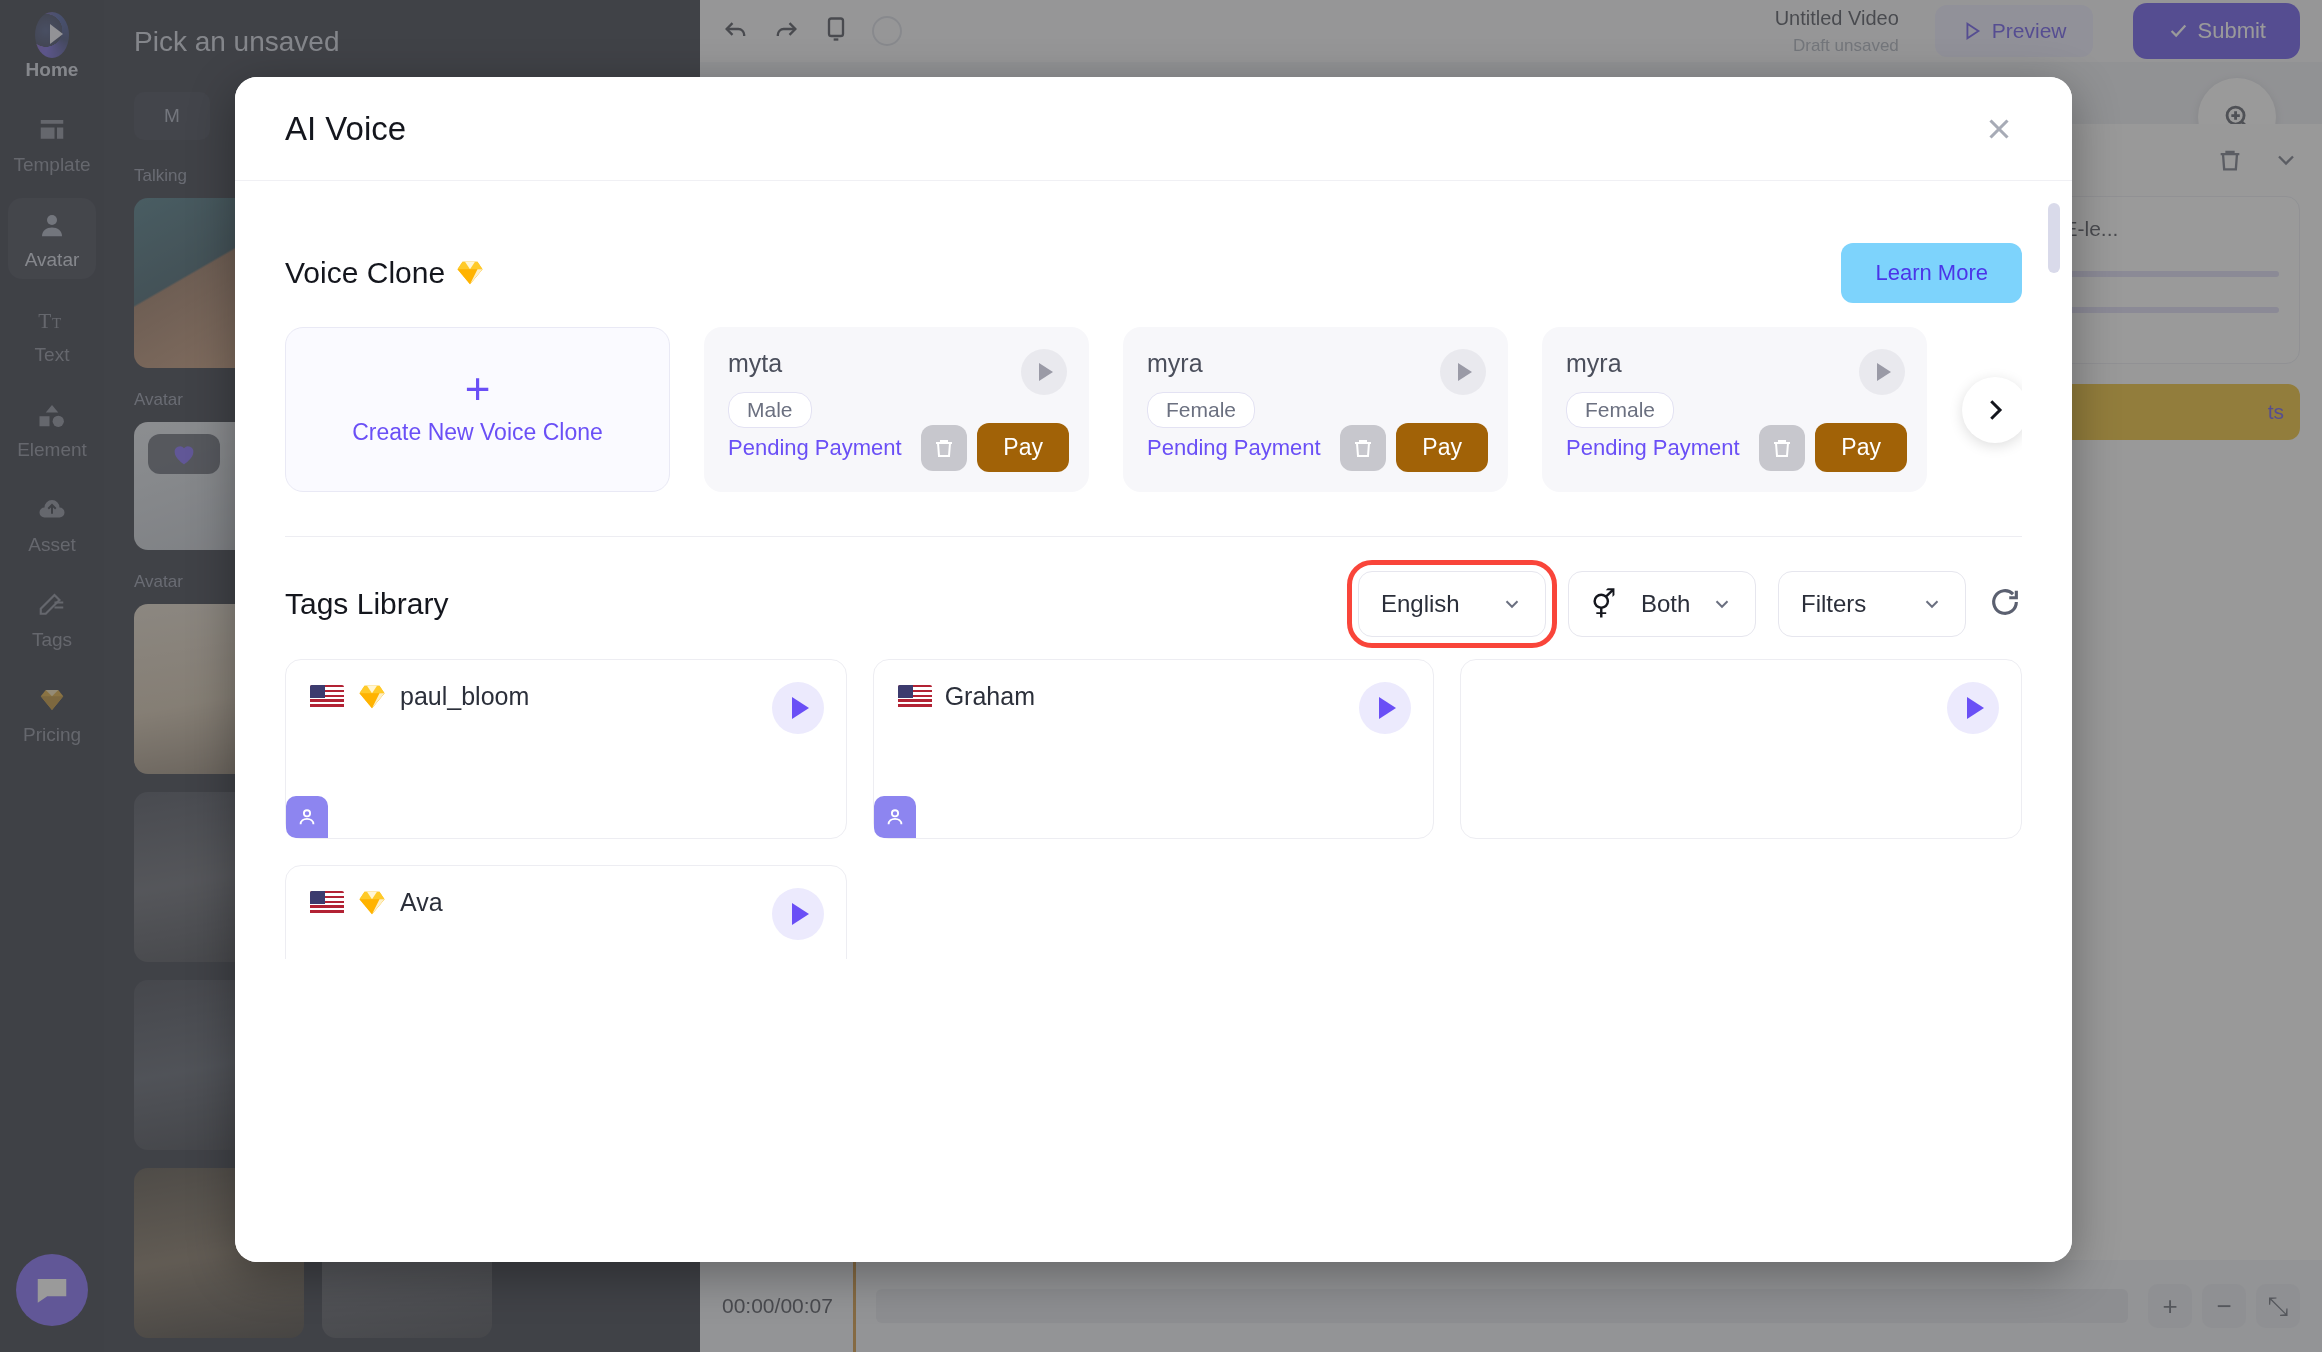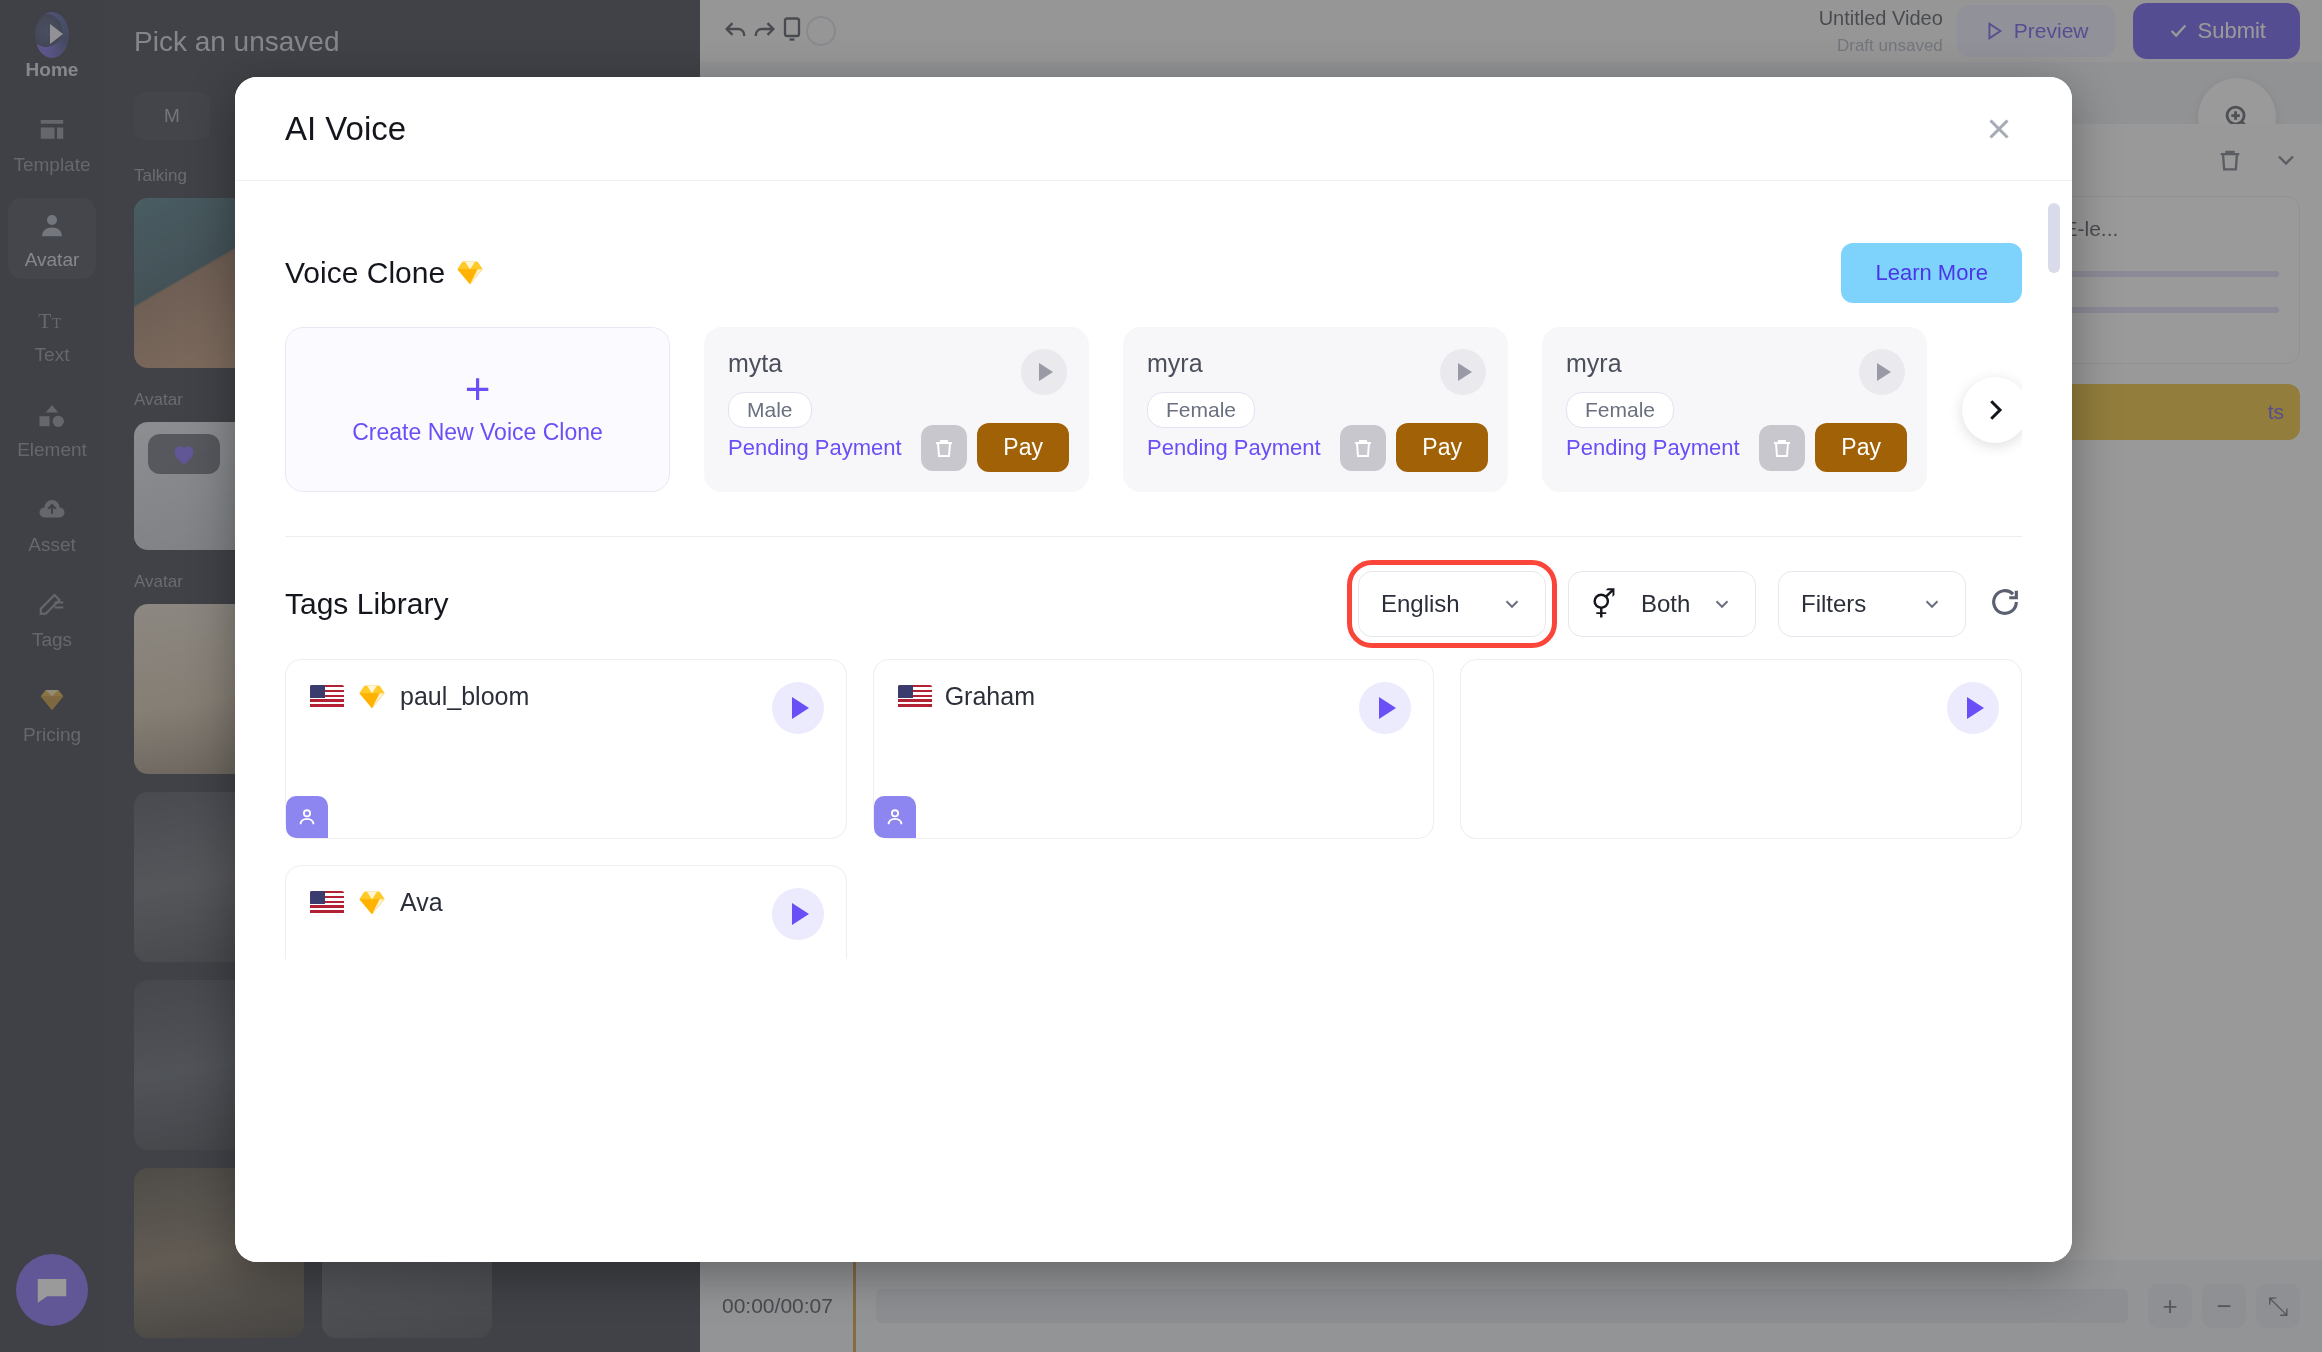--- a/index.html
+++ b/index.html
@@ -69,21 +69,21 @@
   .heart {
     position:absolute; left:14px; top:12px; width:72px; height:40px;
     background:#2b3040cc; border-radius:12px; display:flex;
     align-items:center; justify-content:center;
   }
   .heart svg{width:28px;height:28px;fill:#6a4ff6;}
 
   
   .stage { flex:1; background:#e7e9ef; position:relative; display:flex; flex-direction:column; }
   .topbar {
-    height:62px; display:flex; align-items:center; padding:0 22px; 
+    height:62px; display:flex; align-items:center; padding:0 22px; gap:22px;
     background:#f4f5f8;
   }
   .topbar svg { width:28px; height:28px; stroke:#2b2f3a; fill:none; stroke-width:2; }
   .tb-circle{width:30px;height:30px;border-radius:50%;border:2px solid #cfd3dd;}
   .tb-spacer{flex:1;}
   .vid-meta { text-align:right; line-height:1.5; margin-right:14px; }
   .vid-title{font-size:20px;color:#2b2f3a;}
   .vid-sub{font-size:17px;color:#9aa0ad;}
   .btn-preview {
     background:#e7e6fb; color:#4b35e8; border-radius:12px;

